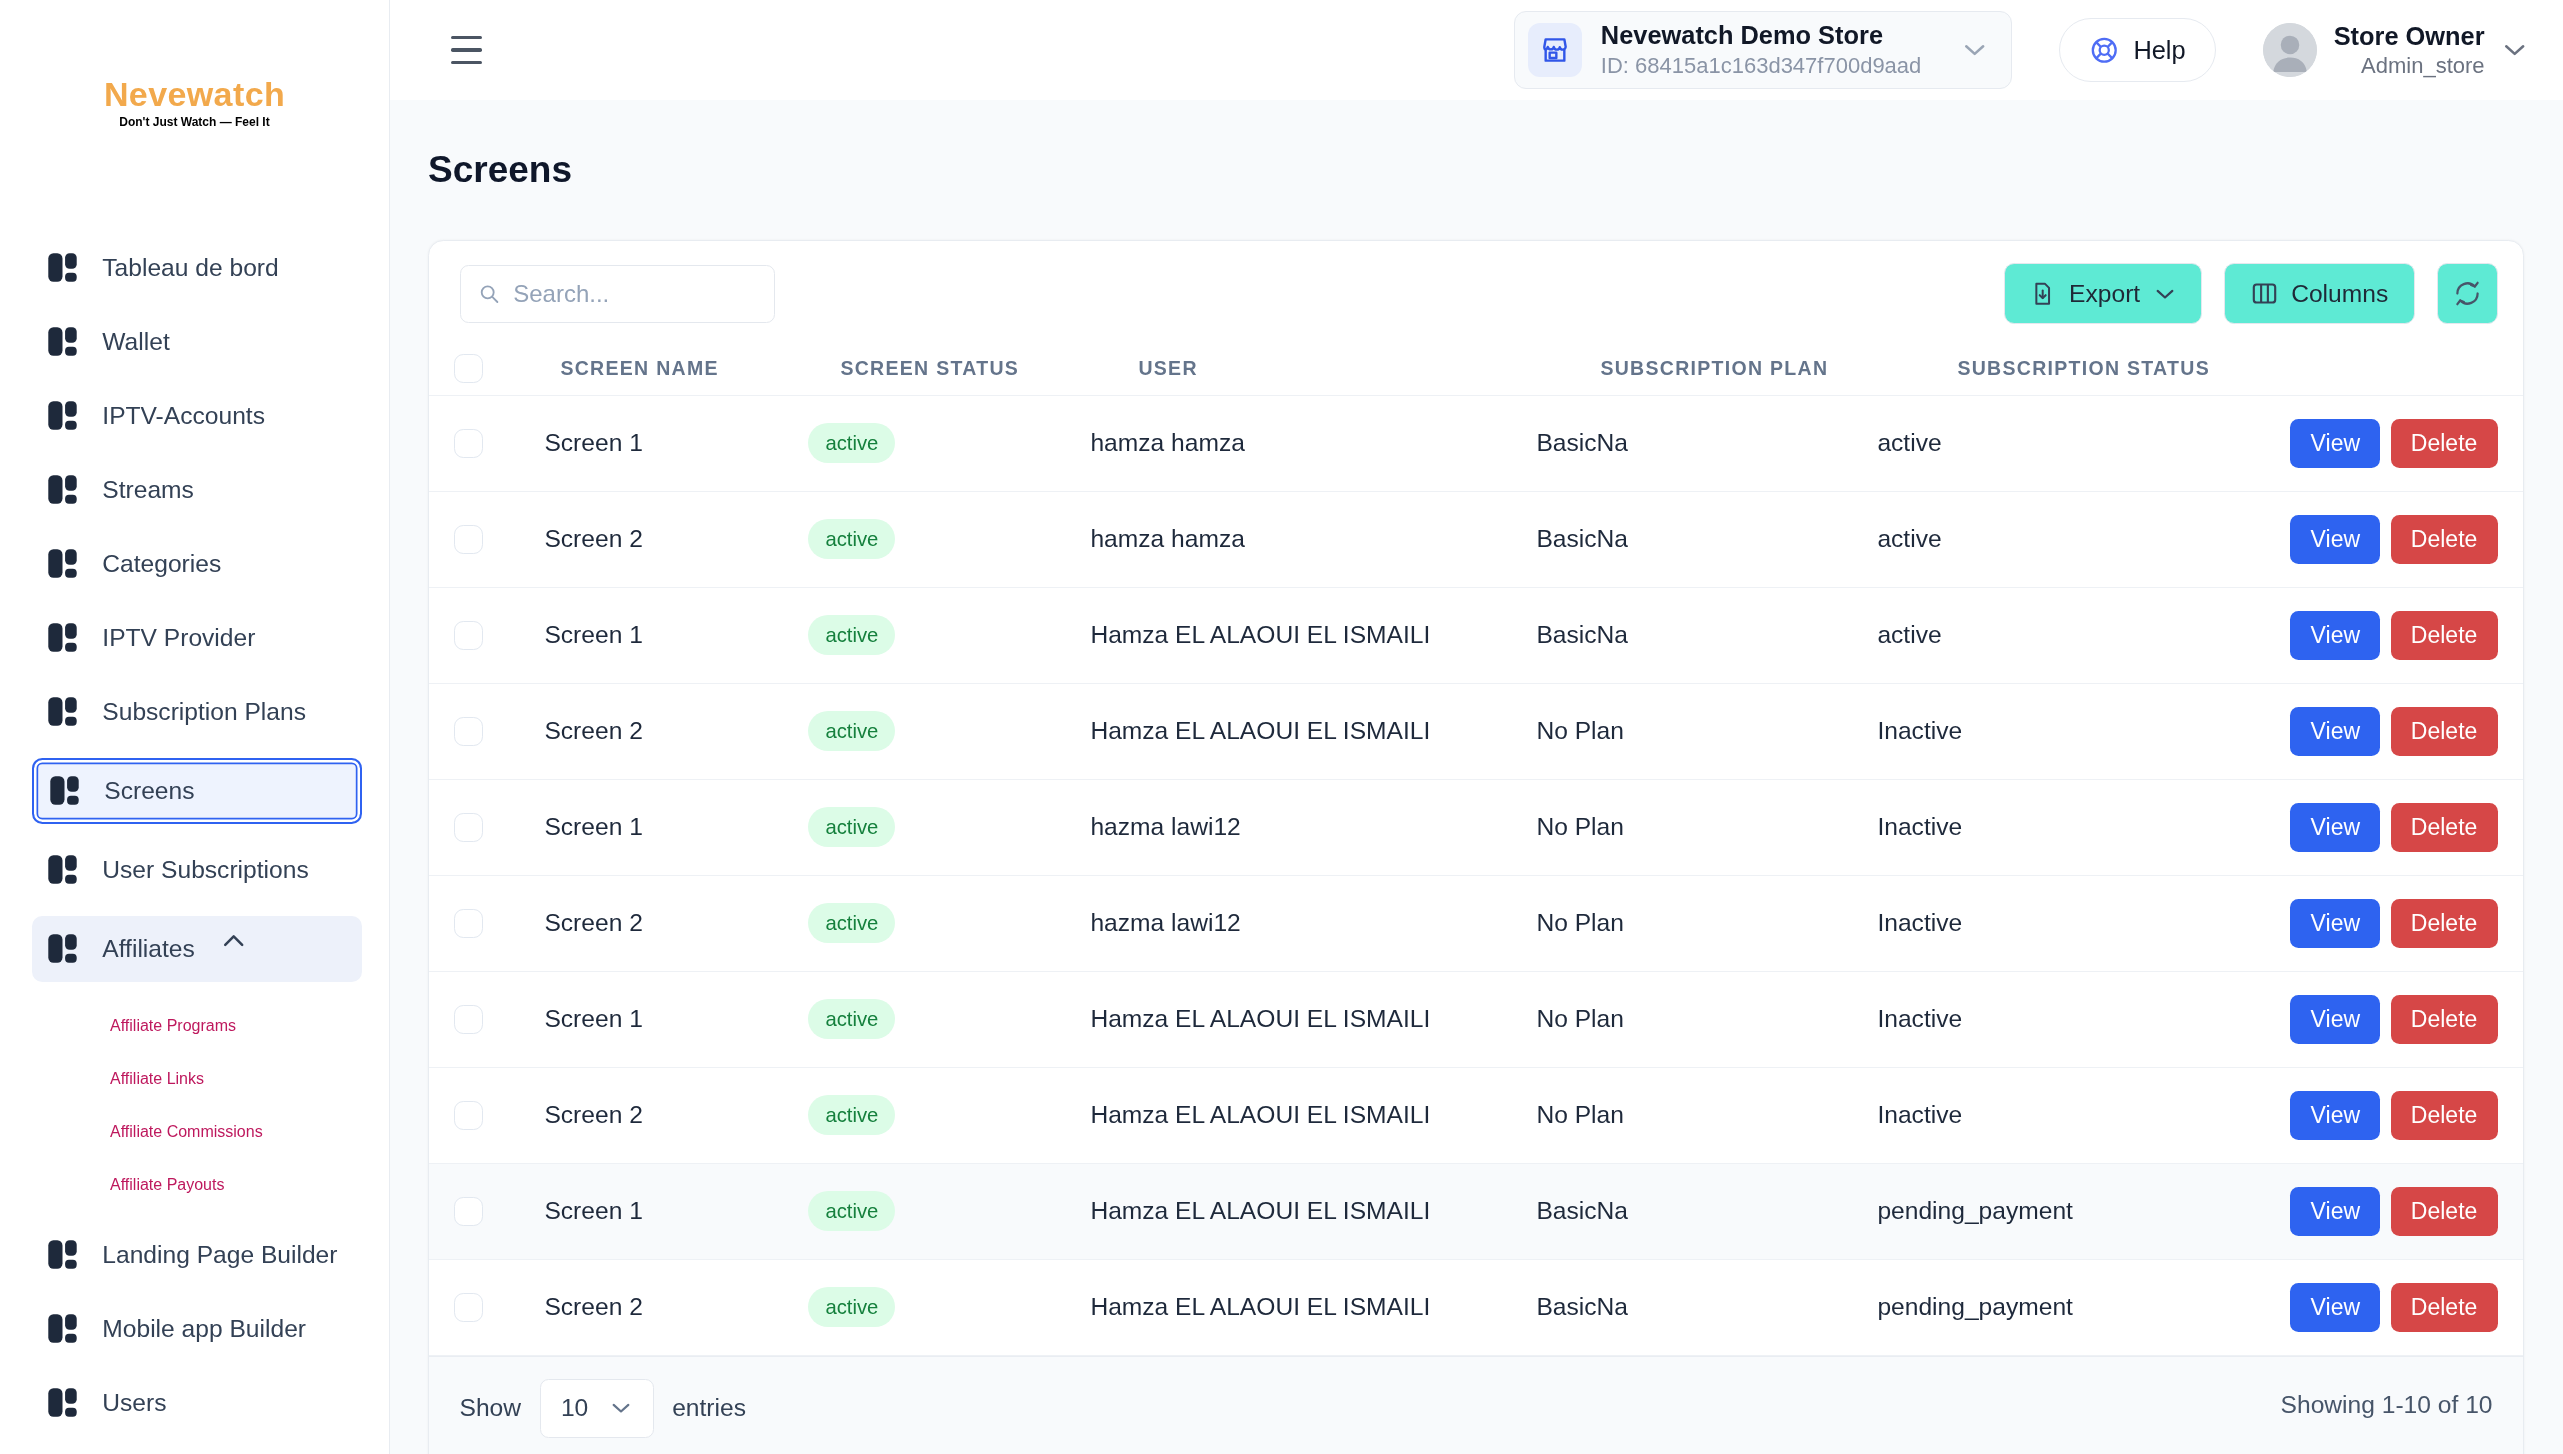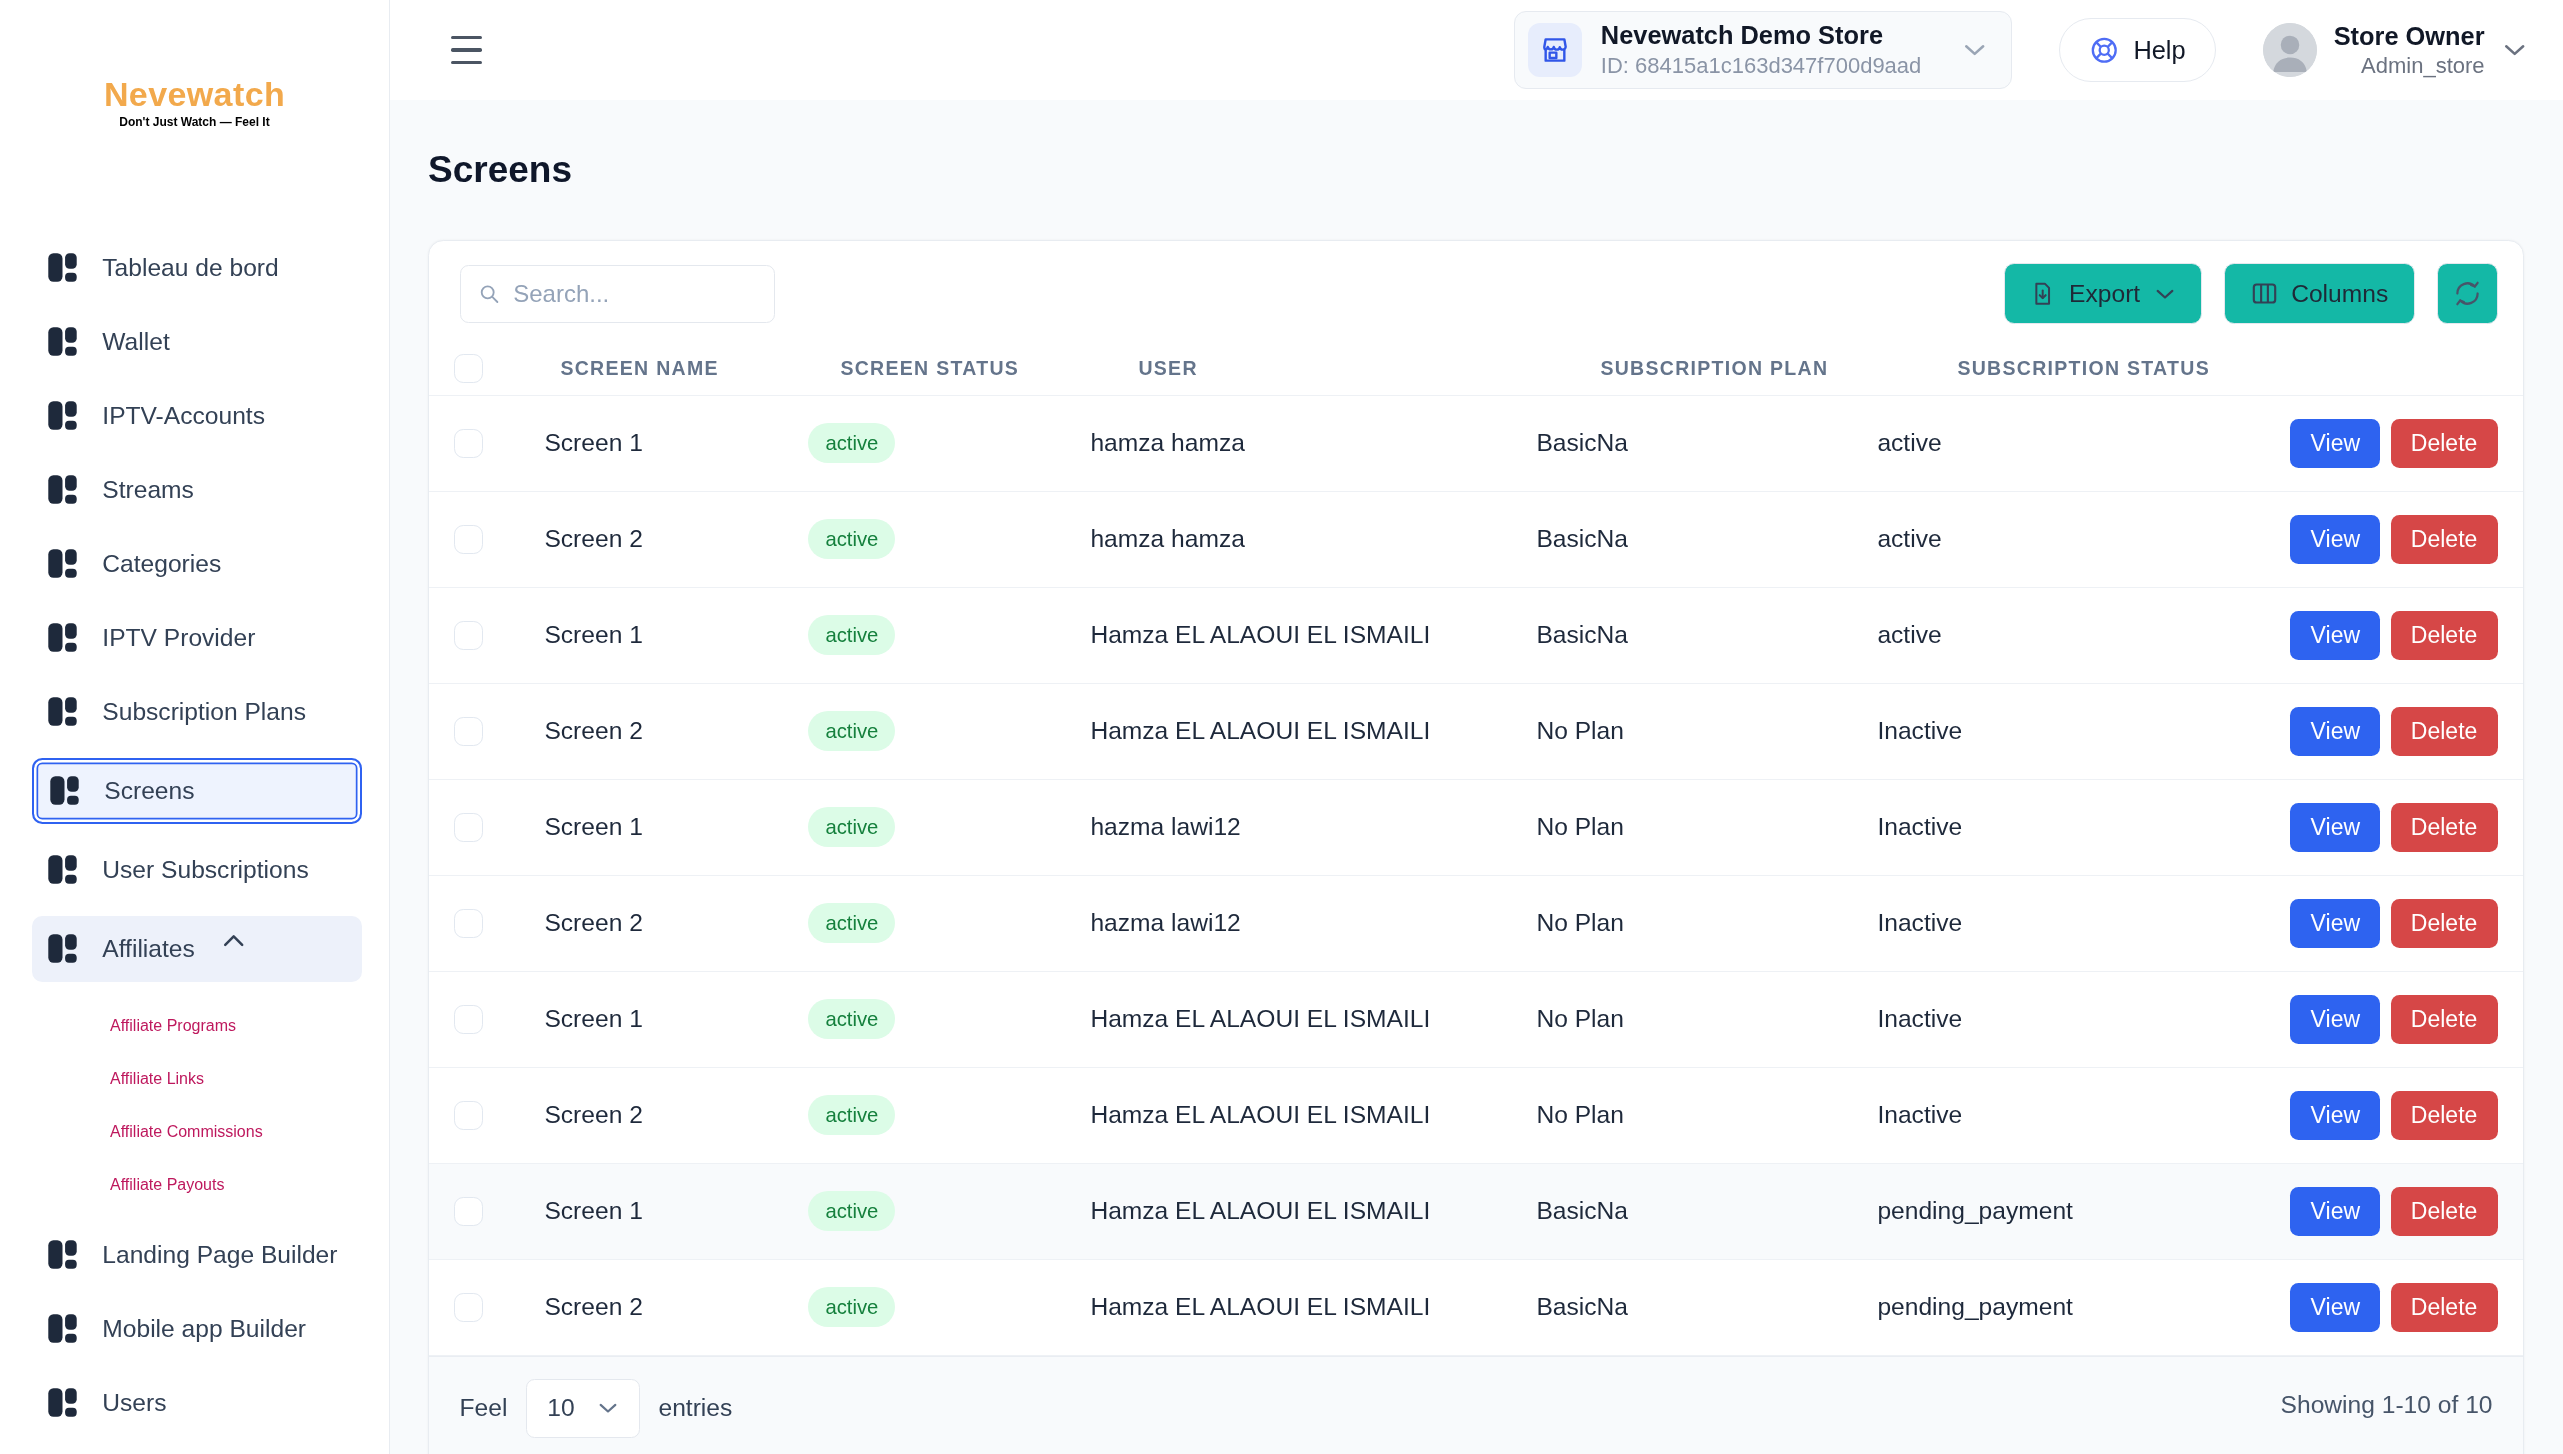--- a/index.html
+++ b/index.html
@@ -61,21 +61,21 @@
   .card { background:#ffffff; border:0.8px solid #e8ecf1; border-radius:15.3px;
           box-shadow:0 0.8px 2.5px rgba(16,24,40,.05); display:flex; flex-direction:column; }
   .card-toolbar { display:flex; align-items:center; padding:22px 25.4px 18.6px 30.5px; }
   .search-box { display:flex; align-items:center; gap:13.6px; width:315px; height:58px;
                 border:0.8px solid #e4e8ee; border-radius:8.5px; padding:0 17px; background:#fff; }
   .search-box input { border:none; outline:none; font-size:24px; color:#334155; width:100%;
                       font-family:Liberation Sans, sans-serif; background:transparent; }
   .search-box input::placeholder { color:#94a3b8; }
   .toolbar-actions { margin-left:auto; display:flex; align-items:center; gap:22px; }
   .tb-btn { display:flex; align-items:center; gap:13.6px; height:61px; padding:0 25.4px;
-            background:#14b8a6; border:0.8px solid #e4e8ee; border-radius:10.2px; cursor:pointer;
+            background:#5eead4; border:0.8px solid #e4e8ee; border-radius:10.2px; cursor:pointer;
             font-size:24.6px; color:#1f2937; font-family:"Liberation Sans", sans-serif; }
   .icon-btn { width:61px; justify-content:center; padding:0; }
 
   
   .tbl { width:100%; }
   .trow { display:grid; grid-template-columns:90px 264px 282px 446px 341px 1fr 212px;
           align-items:center; padding:0 25.4px 0 25.4px; border-bottom:0.8px solid #eef1f5; }
   .thead { height:53px;gap:16px; }
   .thead .th { font-size:19.5px; font-weight:600; color:#64748b; letter-spacing:1.3px; }
   .tbody .trow { height:96px; }
@@ -499,21 +499,21 @@
     <div class="actions">
       <button class="btn btn-view">View</button>
       <button class="btn btn-delete">Delete</button>
     </div>
   </div>
 </div>
         </div>
 
         <div class="card-footer">
           <div class="foot-left">
-            <span class="foot-lbl">Feel</span>
+            <span class="foot-lbl">Show</span>
             <div class="page-size-select">
               <span class="val">10</span>
               <svg width="22" height="13.6" viewBox="0 0 30 18">
                 <polyline points="5,5 15,14 25,5" fill="none" stroke="#64748b" stroke-width="3" stroke-linecap="round" stroke-linejoin="round"></polyline>
               </svg>
             </div>
             <span class="foot-lbl">entries</span>
           </div>
           <div class="foot-right">Showing 1-10 of 10</div>
         </div>

